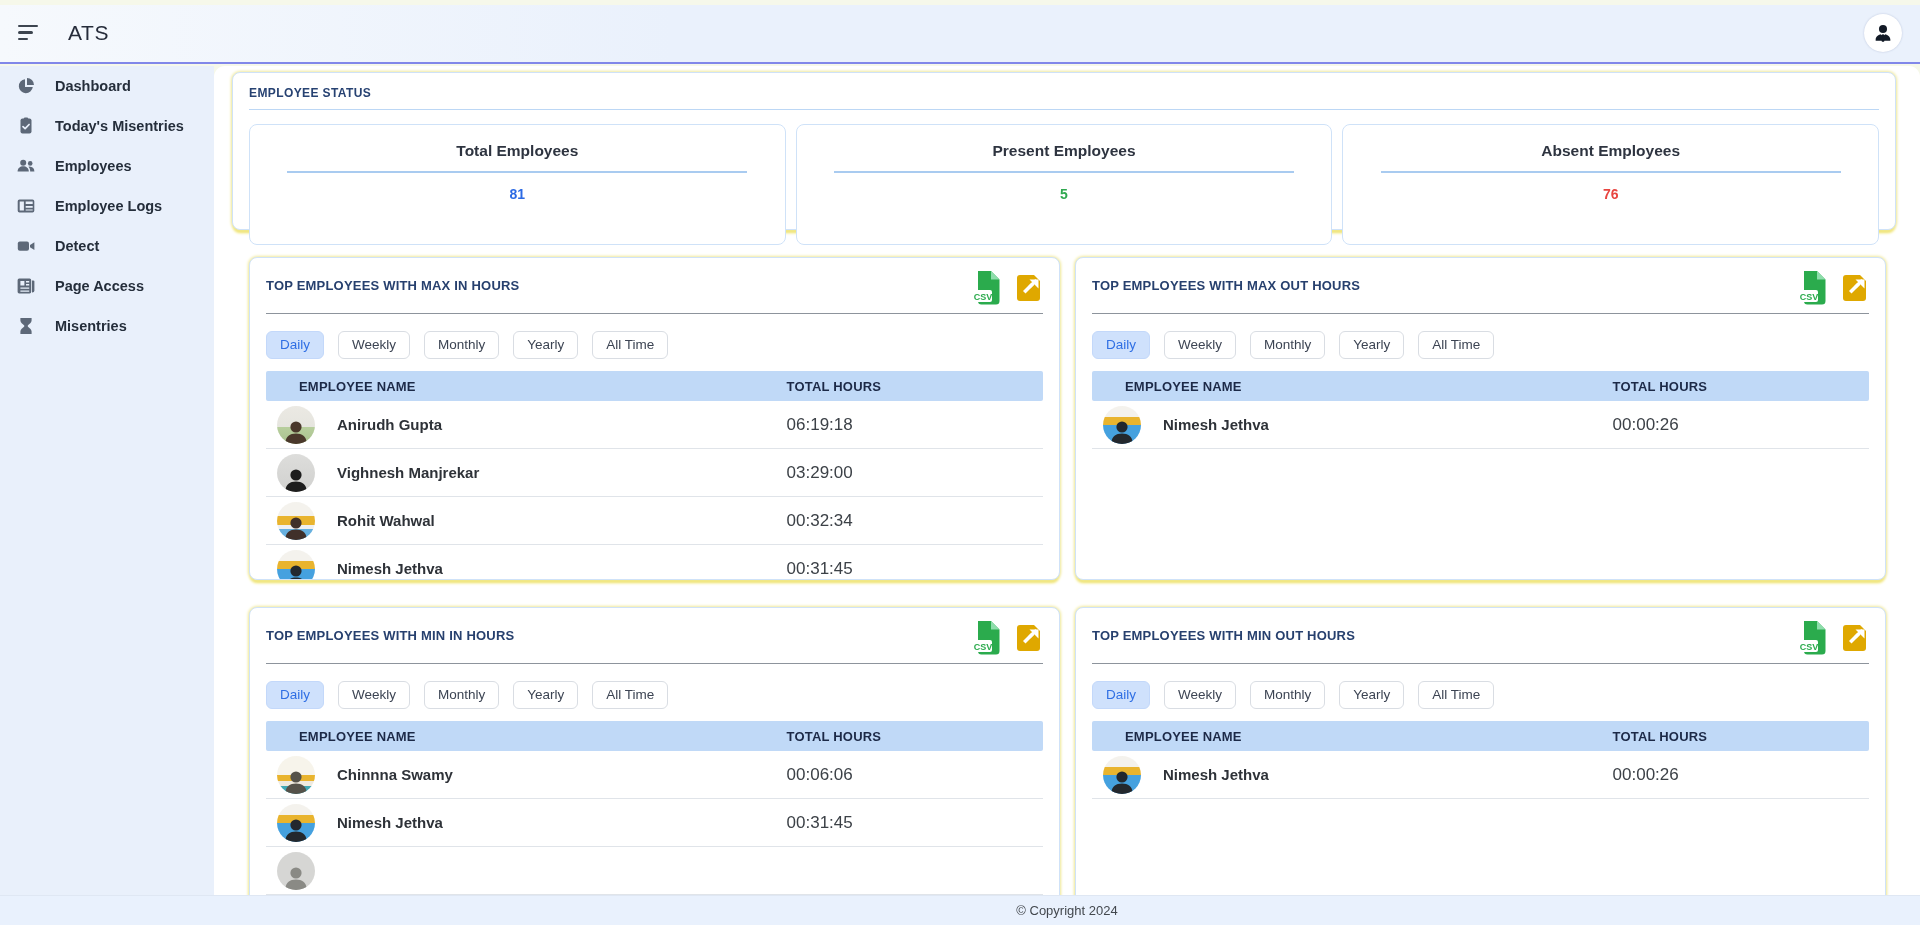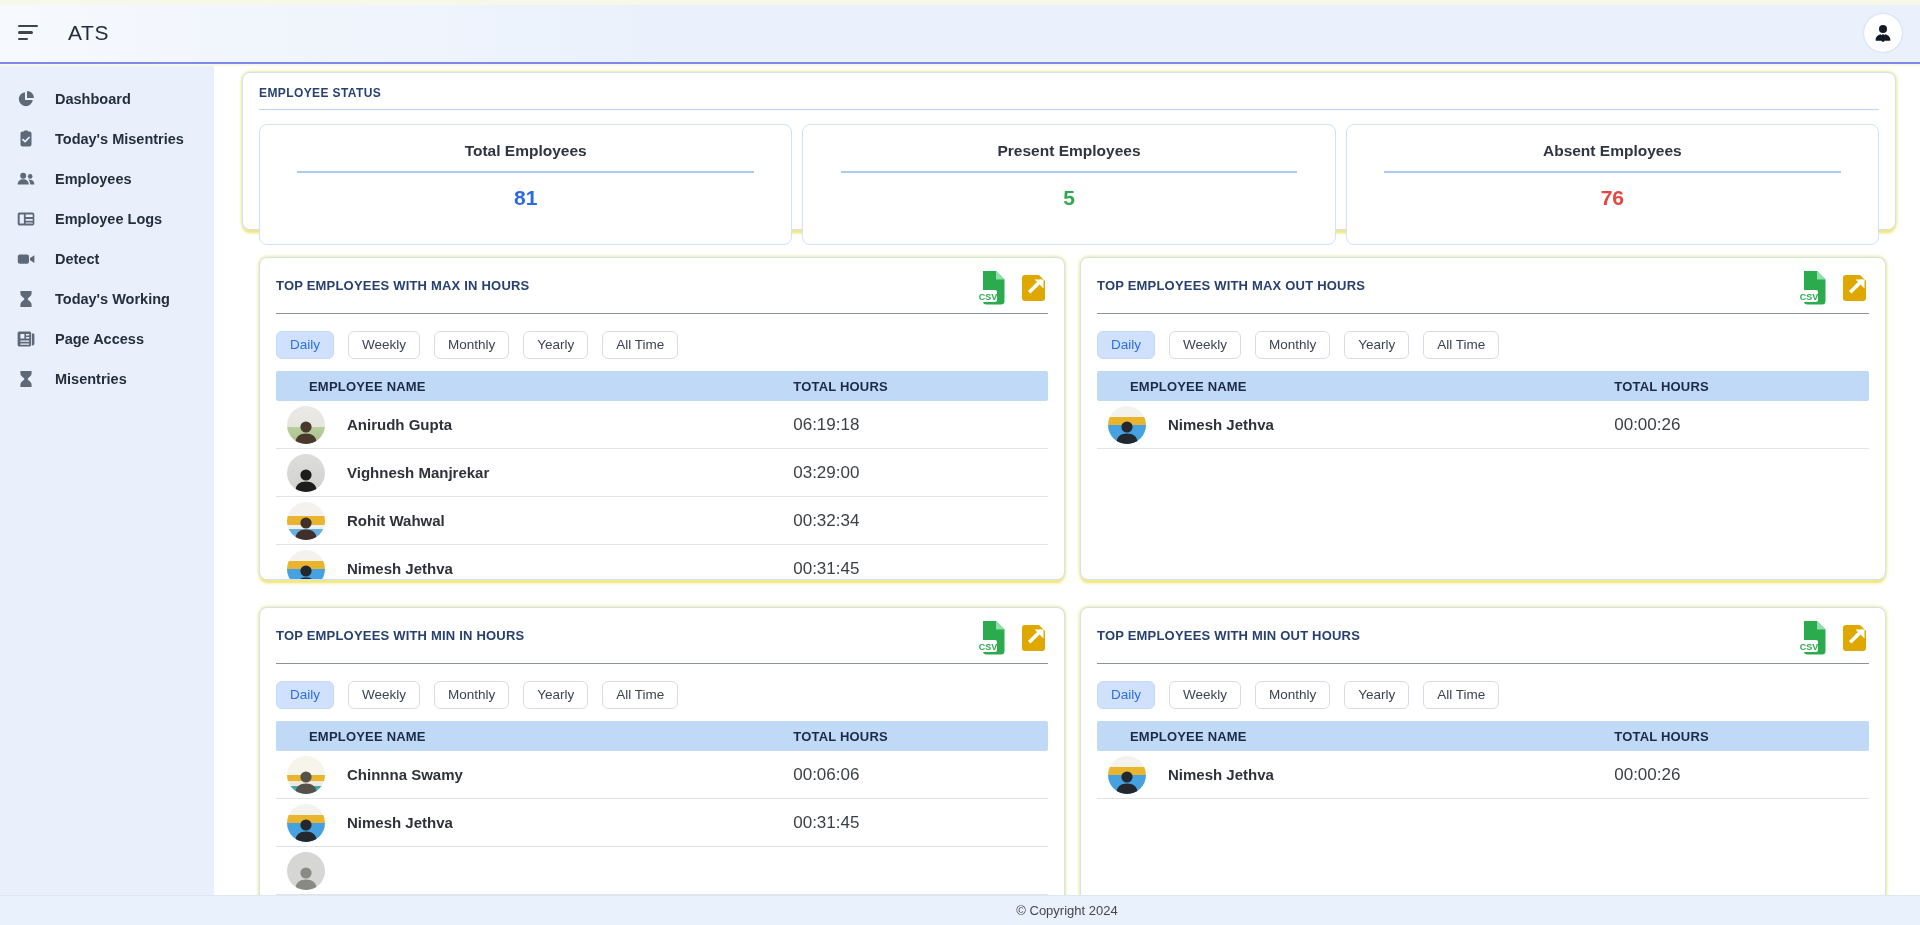--- a/index.html
+++ b/index.html
@@ -30,53 +30,53 @@
     margin-left:auto; margin-right:2px;
     width:38px; height:38px; border-radius:50%;
     background:#ffffff; display:flex; align-items:center; justify-content:center;
     box-shadow:0 0 2px rgba(40,60,120,.25); cursor:pointer;
   }
   .user-btn svg { width:22px; height:22px; fill:#121a26; }
 
   
   .sidebar {
     position:absolute; top:66px; left:0; bottom:0; width:214px;
-    background:#e9f0fb; padding-top:13px; z-index:6;
+    background:#e9f0fb; z-index:6;
   }
   .side-item {
     display:flex; align-items:center; gap:20px;
     padding:11px 12px 11px 17px; cursor:pointer;
   }
   .side-icon { width:18px; height:18px; flex:0 0 18px; display:flex; align-items:center; justify-content:center; }
   .side-icon svg { width:18px; height:18px; fill:#5d6878; }
   .side-label { font-size:14.5px; font-weight:700; color:#252e3b; }
 
   
   .main {
     position:absolute; top:66px; left:214px; right:0; bottom:0;
-    background:#ffffff; padding:6px 24px 0 28px; overflow:hidden; z-index:1;
+    background:#ffffff; padding:6px 24px 0 18px; overflow:hidden; z-index:1;border-radius:11px;
   }
 
   .card {
     background:#fff; border:1px solid #cfe2f8; border-radius:8px;
     box-shadow:0 0 3px 1px #f0e99d, 0 4px 3px -1px #efe262;
   }
 
   
   .status-card { height:158px; padding:13px 16px 14px; }
   .section-title { font-size:12px; font-weight:700; color:#274272; letter-spacing:.4px; }
   .status-divider { margin-top:9px; border-top:1px solid #bcd7f5; }
   .status-boxes { display:flex; gap:10px; margin-top:14px; }
   .stat-box {
     flex:1; height:121px; border:1px solid #cfe2f8; border-radius:8px;
     text-align:center; padding-top:17px; background:#fff;
   }
   .stat-label { font-size:15.5px; font-weight:700; color:#2e3440; }
   .stat-line { width:86%; height:1.5px; background:#a9cbf0; margin:11px auto 0; }
-  .stat-value { font-size:21px; font-weight:700; margin-top:13px; }
+  .stat-value { font-size:14px; font-weight:700; margin-top:13px; }
 
   
   .panels-grid {
     margin:27px 10px 0 17px;
     display:grid; grid-template-columns:1fr 1fr; column-gap:15px; row-gap:27px;
   }
   .panel { height:323px; padding:13px 16px; overflow:hidden; position:relative; }
   .panel-head { display:flex; justify-content:space-between; align-items:flex-start; min-height:38px; }
   .panel-title { font-size:13px; font-weight:700; color:#27406e; letter-spacing:.2px; margin-top:7px; }
   .panel-actions { display:flex; gap:15px; align-items:center;margin-left:48px; }
@@ -184,28 +184,20 @@
   <div class="side-item">
     <span class="side-icon">
           <svg viewBox="0 0 18 18">
             <rect x="0.8" y="4.4" width="11.2" height="9.4" rx="2"></rect>
             <path d="M13 8 l4.4-2.8 v7.8 L13 10.2 z"></path>
           </svg>
         </span>
     <span class="side-label">Detect</span>
   </div>
 
-  <div class="side-item">
-    <span class="side-icon">
-          <svg viewBox="0 0 18 18">
-            <path d="M3.4 1h11.2v2.4c0 2.3-2.3 3.6-3.6 4.8-.4.4-.4 1.2 0 1.6 1.3 1.2 3.6 2.5 3.6 4.8V17H3.4v-2.4c0-2.3 2.3-3.6 3.6-4.8.4-.4.4-1.2 0-1.6C5.7 7 3.4 5.7 3.4 3.4z"></path>
-          </svg>
-        </span>
-    <span class="side-label">Today's Working</span>
-  </div>
 
   <div class="side-item">
     <span class="side-icon">
           <svg viewBox="0 0 18 18">
             <path d="M2.2 1.6h10.4a1.6 1.6 0 0 1 1.6 1.6v11.6a1.6 1.6 0 0 1-1.6 1.6H2.2A1.6 1.6 0 0 1 .6 14.8V3.2a1.6 1.6 0 0 1 1.6-1.6zm1.2 2.4v4.4h4v-4.4zm5.6 0v1.4h3.2V4zm0 3v1.4h3.2V7zm-5.6 3.4v1.4h8.8v-1.4zm0 3v1.4h8.8v-1.4z" fill-rule="evenodd"></path>
             <path d="M15 3.4h1.2a1.2 1.2 0 0 1 1.2 1.2v8.8a2 2 0 0 1-2 2h-.4z"></path>
           </svg>
         </span>
     <span class="side-label">Page Access</span>
   </div>

